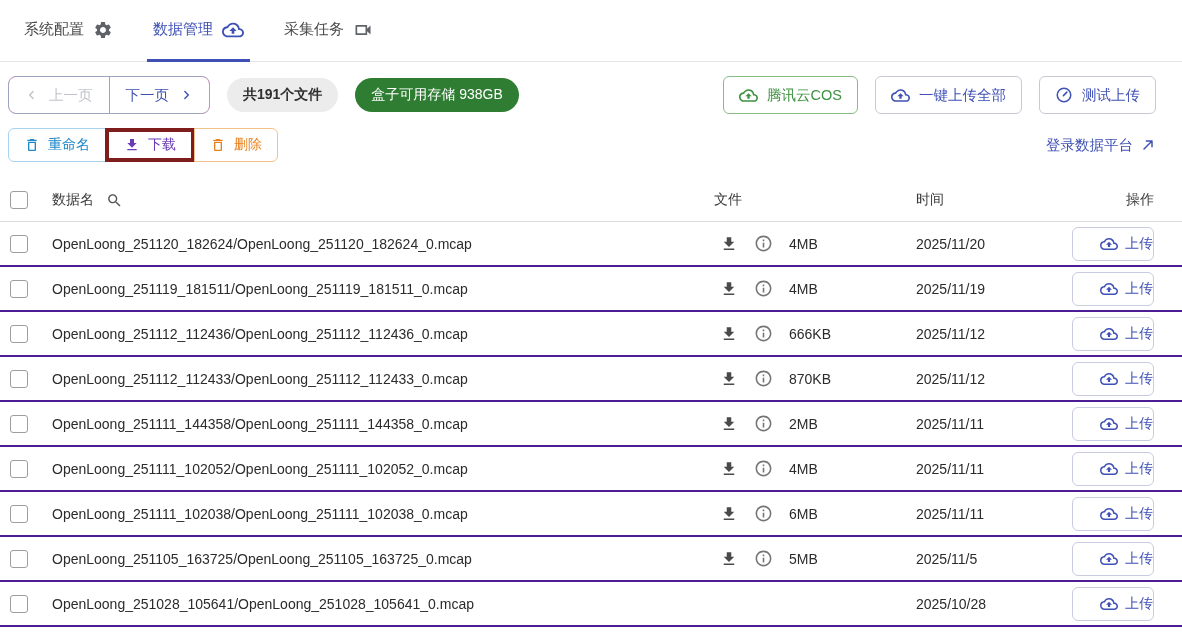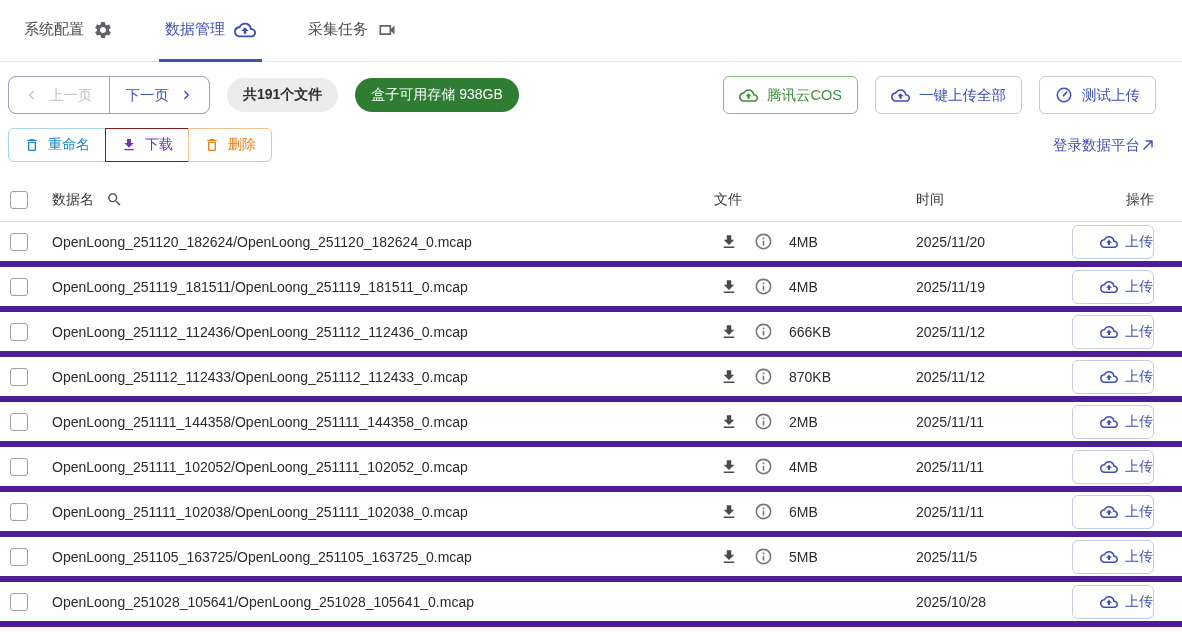--- a/index.html
+++ b/index.html
@@ -2,21 +2,21 @@
 <html><head>
 <meta charset="utf-8">
 <style>
   * { margin:0; padding:0; box-sizing:border-box; }
   html,body { background:#fff; width:1182px; }
   body { font-family:"Liberation Sans","DejaVu Sans",sans-serif; color:#2b2b2b; }
   svg { display:block; }
 
   
   .tabbar { display:flex; align-items:stretch; height:62px; padding-left:18px;
-            border-bottom:1px solid #e6e6e6; gap:40px; }
+            border-bottom:1px solid #e6e6e6; gap:28px; }
   .tab { display:flex; align-items:center; gap:9px; font-size:15px; color:#4a4a4a;
          cursor:pointer; border-bottom:3px solid transparent; padding:0 6px; margin-bottom:-1px; }
   .tab .ticon { color:#5f6368; }
   .tab.active { color:#3f51b5; border-bottom-color:#3f51b5; font-weight:500; }
   .tab.active .ticon { color:#3f51b5; }
 
   
   .toolbar1 { display:flex; align-items:center; padding:14px 26px 10px 8px; gap:17px; }
   .pager { display:inline-flex; align-items:stretch; border:1px solid #9fa3bd;
            border-radius:8px; overflow:hidden; height:38px; background:#ec4899; }
@@ -33,33 +33,33 @@
          font-weight:500; cursor:pointer; }
   .btn.green { border:1px solid #85bd85; color:#3d9140; }
   .btn.indigo { border:1px solid #c9c9d2; color:#3f51b5; }
 
   
   .toolbar2 { display:flex; align-items:center; padding:4px 26px 16px 8px; }
   .btn-group { display:inline-flex; }
   .seg { display:flex; align-items:center; gap:8px; height:34px; padding:0 15px;
          background:#fff; font-family:inherit; font-size:14px; font-weight:500; cursor:pointer; }
   .seg.rename { border:1px solid #a8d4ef; color:#1d87c8; border-radius:6px 0 0 6px; }
-  .seg.download { border:1px solid #7f1d1d; color:#6a3cb5; margin-left:-1px; }
+  .seg.download { border:4px solid #7f1d1d; color:#6a3cb5; margin-left:-1px; }
   .seg.delete { border:1px solid #f2c28c; color:#e5821f; margin-left:-1px; border-radius:0 6px 6px 0; }
-  .login-link { margin-left:auto; display:flex; align-items:center; color:#3f51b5;
+  .login-link { margin-left:auto; display:flex; align-items:center; gap:7px; color:#3f51b5;
                 font-size:14.5px; font-weight:500; cursor:pointer; text-decoration:none;text-align:right; }
 
   
   .thead, .trow { display:flex; align-items:center; padding-left:10px; padding-right:28px; }
   .thead { height:44px; border-bottom:1px solid #dcdcdc; color:#3a3a3a; font-size:14px; }
-  .trow { height:45px; border-bottom:6px solid #4c1d95; font-size:14px; color:#2b2b2b; }
+  .trow { height:45px; border-bottom:2px solid #4c1d95; font-size:14px; color:#2b2b2b; }
   .col-check { width:18px; margin-right:24px; display:flex; align-items:center; }
   input[type=checkbox] { appearance:none; width:18px; height:18px; border:1.5px solid #9e9e9e;
                          border-radius:3px; background:#fff; cursor:pointer; }
-  .col-name { flex:1; display:flex; align-items:flex-start; gap:12px; overflow:hidden;
+  .col-name { flex:1; display:flex; align-items:flex-end; gap:12px; overflow:hidden;
               white-space:nowrap; text-overflow:ellipsis; }
   .col-file { width:200px; display:flex; align-items:center; gap:16px; padding-left:14px; }
   .thead .col-file { padding-left:8px; }
   .col-time { width:160px; padding-left:10px; }
   .col-op { width:88px; display:flex; justify-content:flex-end; }
   .icon-btn { background:none; border:none; padding:0; cursor:pointer; display:flex; }
   .dl-ic { color:#4a4a4a; }
   .info-ic { color:#757575; }
   .search-ic { color:#555; cursor:pointer; }
   .upload-btn { display:flex; align-items:center; justify-content:flex-end; gap:7px; height:34px;

